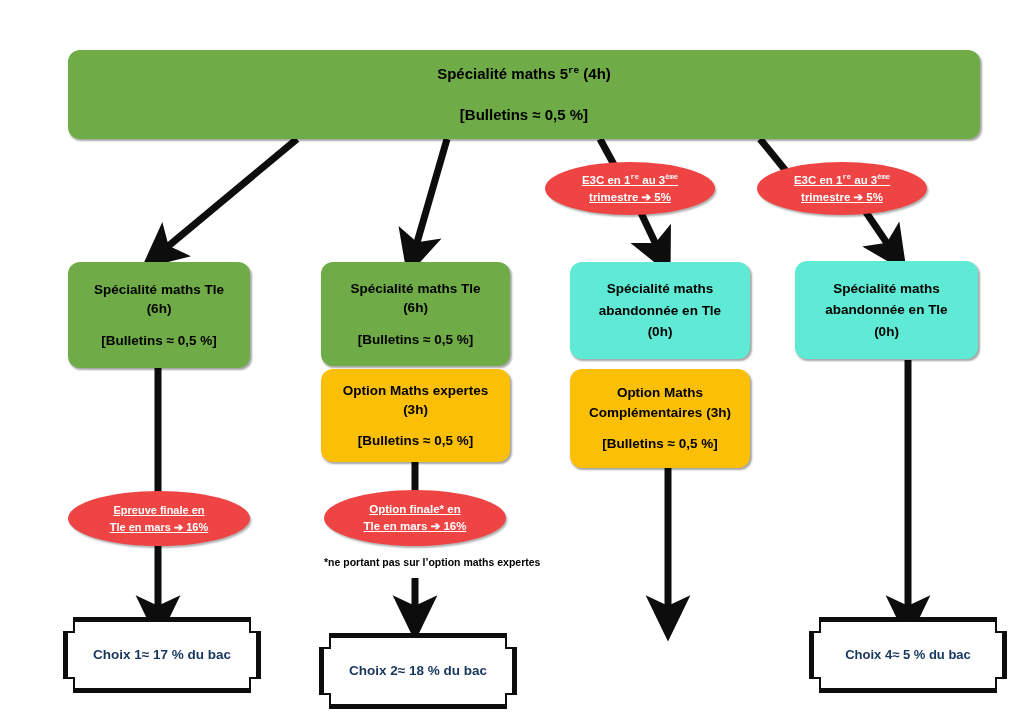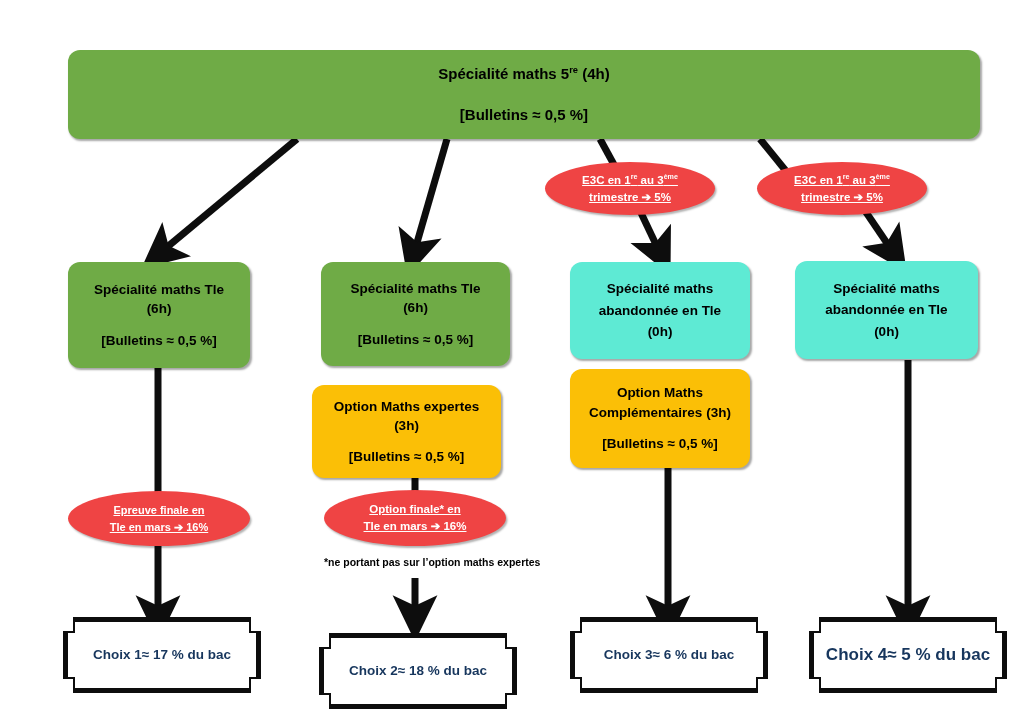--- a/index.html
+++ b/index.html
@@ -102,21 +102,21 @@
     width: 100%; height: 100%;
   }
   .footnote {
     position: absolute;
     text-align: left;
     font-weight: bold;
     color: #000;
     font-size: 10.5px;
     white-space: nowrap;
   }
-  sup { font-size: 0.62em; vertical-align: super; }
+  sup { font-size: 0.62em; vertical-align: super; font-family: Liberation Mono, monospace; }
 </style>
 </head>
 <body>
 
 <div id="stage">
 
   <svg class="arrows" viewBox="0 0 1024 724">
     <defs>
       <marker id="ah" markerWidth="7" markerHeight="7" refX="3.1" refY="3.5" orient="auto" markerUnits="strokeWidth">
         <path d="M0,0.3 L6.6,3.5 L0,6.7 L1.5,3.5 Z" fill="#0d0d0d"></path>
@@ -187,21 +187,21 @@
       <span>≈ 17 % du bac</span>
     </div>
   </div>
 
   <div class="node green" style="left:321px; top:262px; width:189px; height:104px; font-size:13.5px; line-height:1.45;">
     <span class="line">Spécialité maths Tle</span>
     <span class="line">(6h)</span>
     <span class="line" style="margin-top:12px;">[Bulletins ≈ 0,5 %]</span>
   </div>
 
-  <div class="node yellow" style="left:312px; top:369px; width:189px; height:93px; font-size:13.5px; line-height:1.45;margin-top:16px;">
+  <div class="node yellow" style="left:321px; top:369px; width:189px; height:93px; font-size:13.5px; line-height:1.45;">
     <span class="line">Option Maths expertes</span>
     <span class="line">(3h)</span>
     <span class="line" style="margin-top:11px;">[Bulletins ≈ 0,5 %]</span>
   </div>
 
   <div class="ellipse" style="left:324px; top:490px; width:182px; height:56px; font-size:11.5px; line-height:1.5;">
     <span class="line">Option finale* en</span>
     <span class="line">Tle en mars ➔ 16%</span>
   </div>
 
@@ -221,36 +221,28 @@
     <span class="line">abandonnée en Tle</span>
     <span class="line">(0h)</span>
   </div>
 
   <div class="node yellow" style="left:570px; top:369px; width:180px; height:99px; font-size:13.5px; line-height:1.45;">
     <span class="line">Option Maths</span>
     <span class="line">Complémentaires (3h)</span>
     <span class="line" style="margin-top:12px;">[Bulletins ≈ 0,5 %]</span>
   </div>
 
-  <div class="choice" style="left:570px; top:617px; width:198px; height:76px; font-size:13.5px; line-height:1.6;">
-    <div class="plaque"></div>
-    <div class="plaque-inner"></div>
-    <div class="txt">
-      <span>Choix 3</span>
-      <span>≈ 6 % du bac</span>
-    </div>
-  </div>
 
   <div class="node orange" style="left:795px; top:261px; width:183px; height:98px; font-size:13.5px; line-height:1.6;">
     <span class="line">Spécialité maths</span>
     <span class="line">abandonnée en Tle</span>
     <span class="line">(0h)</span>
   </div>
 
-  <div class="choice" style="left:809px; top:617px; width:198px; height:76px; font-size:17px; line-height:1.6;justify-content:flex-end;">
+  <div class="choice" style="left:809px; top:617px; width:198px; height:76px; font-size:13px; line-height:1.6;justify-content:flex-end;">
     <div class="plaque"></div>
     <div class="plaque-inner"></div>
     <div class="txt">
       <span>Choix 4</span>
       <span>≈ 5 % du bac</span>
     </div>
   </div>
 
 </div>
 

